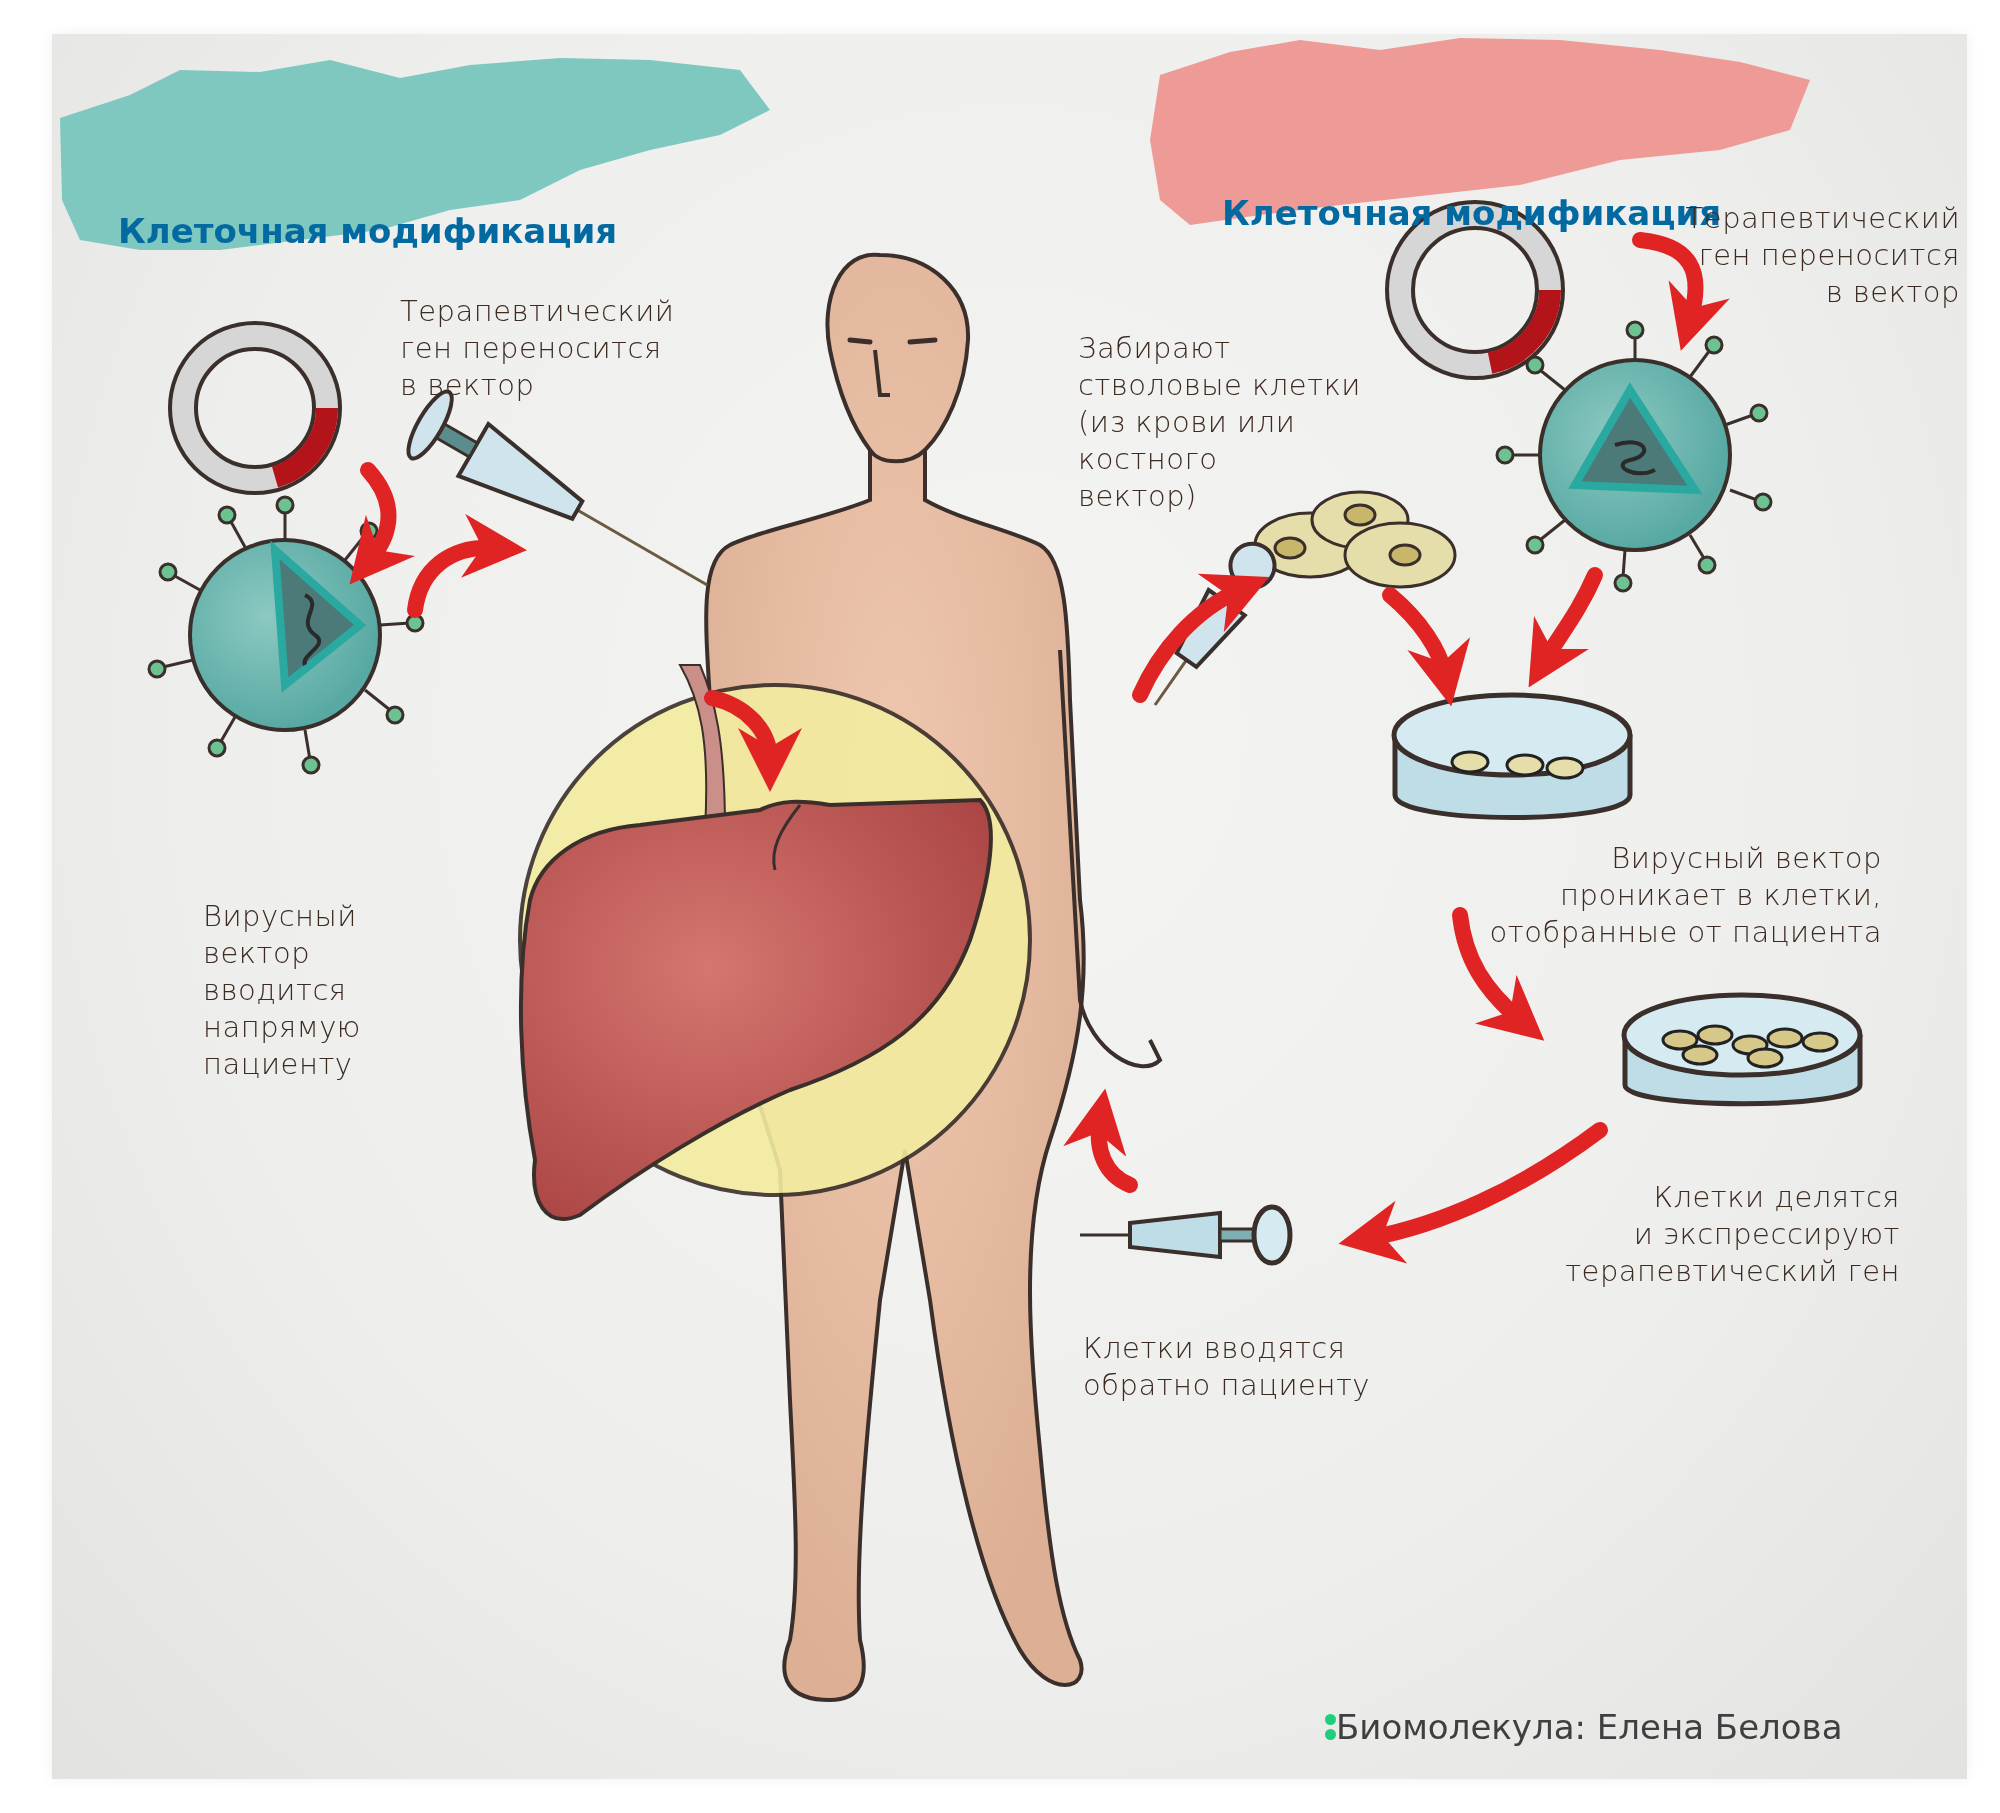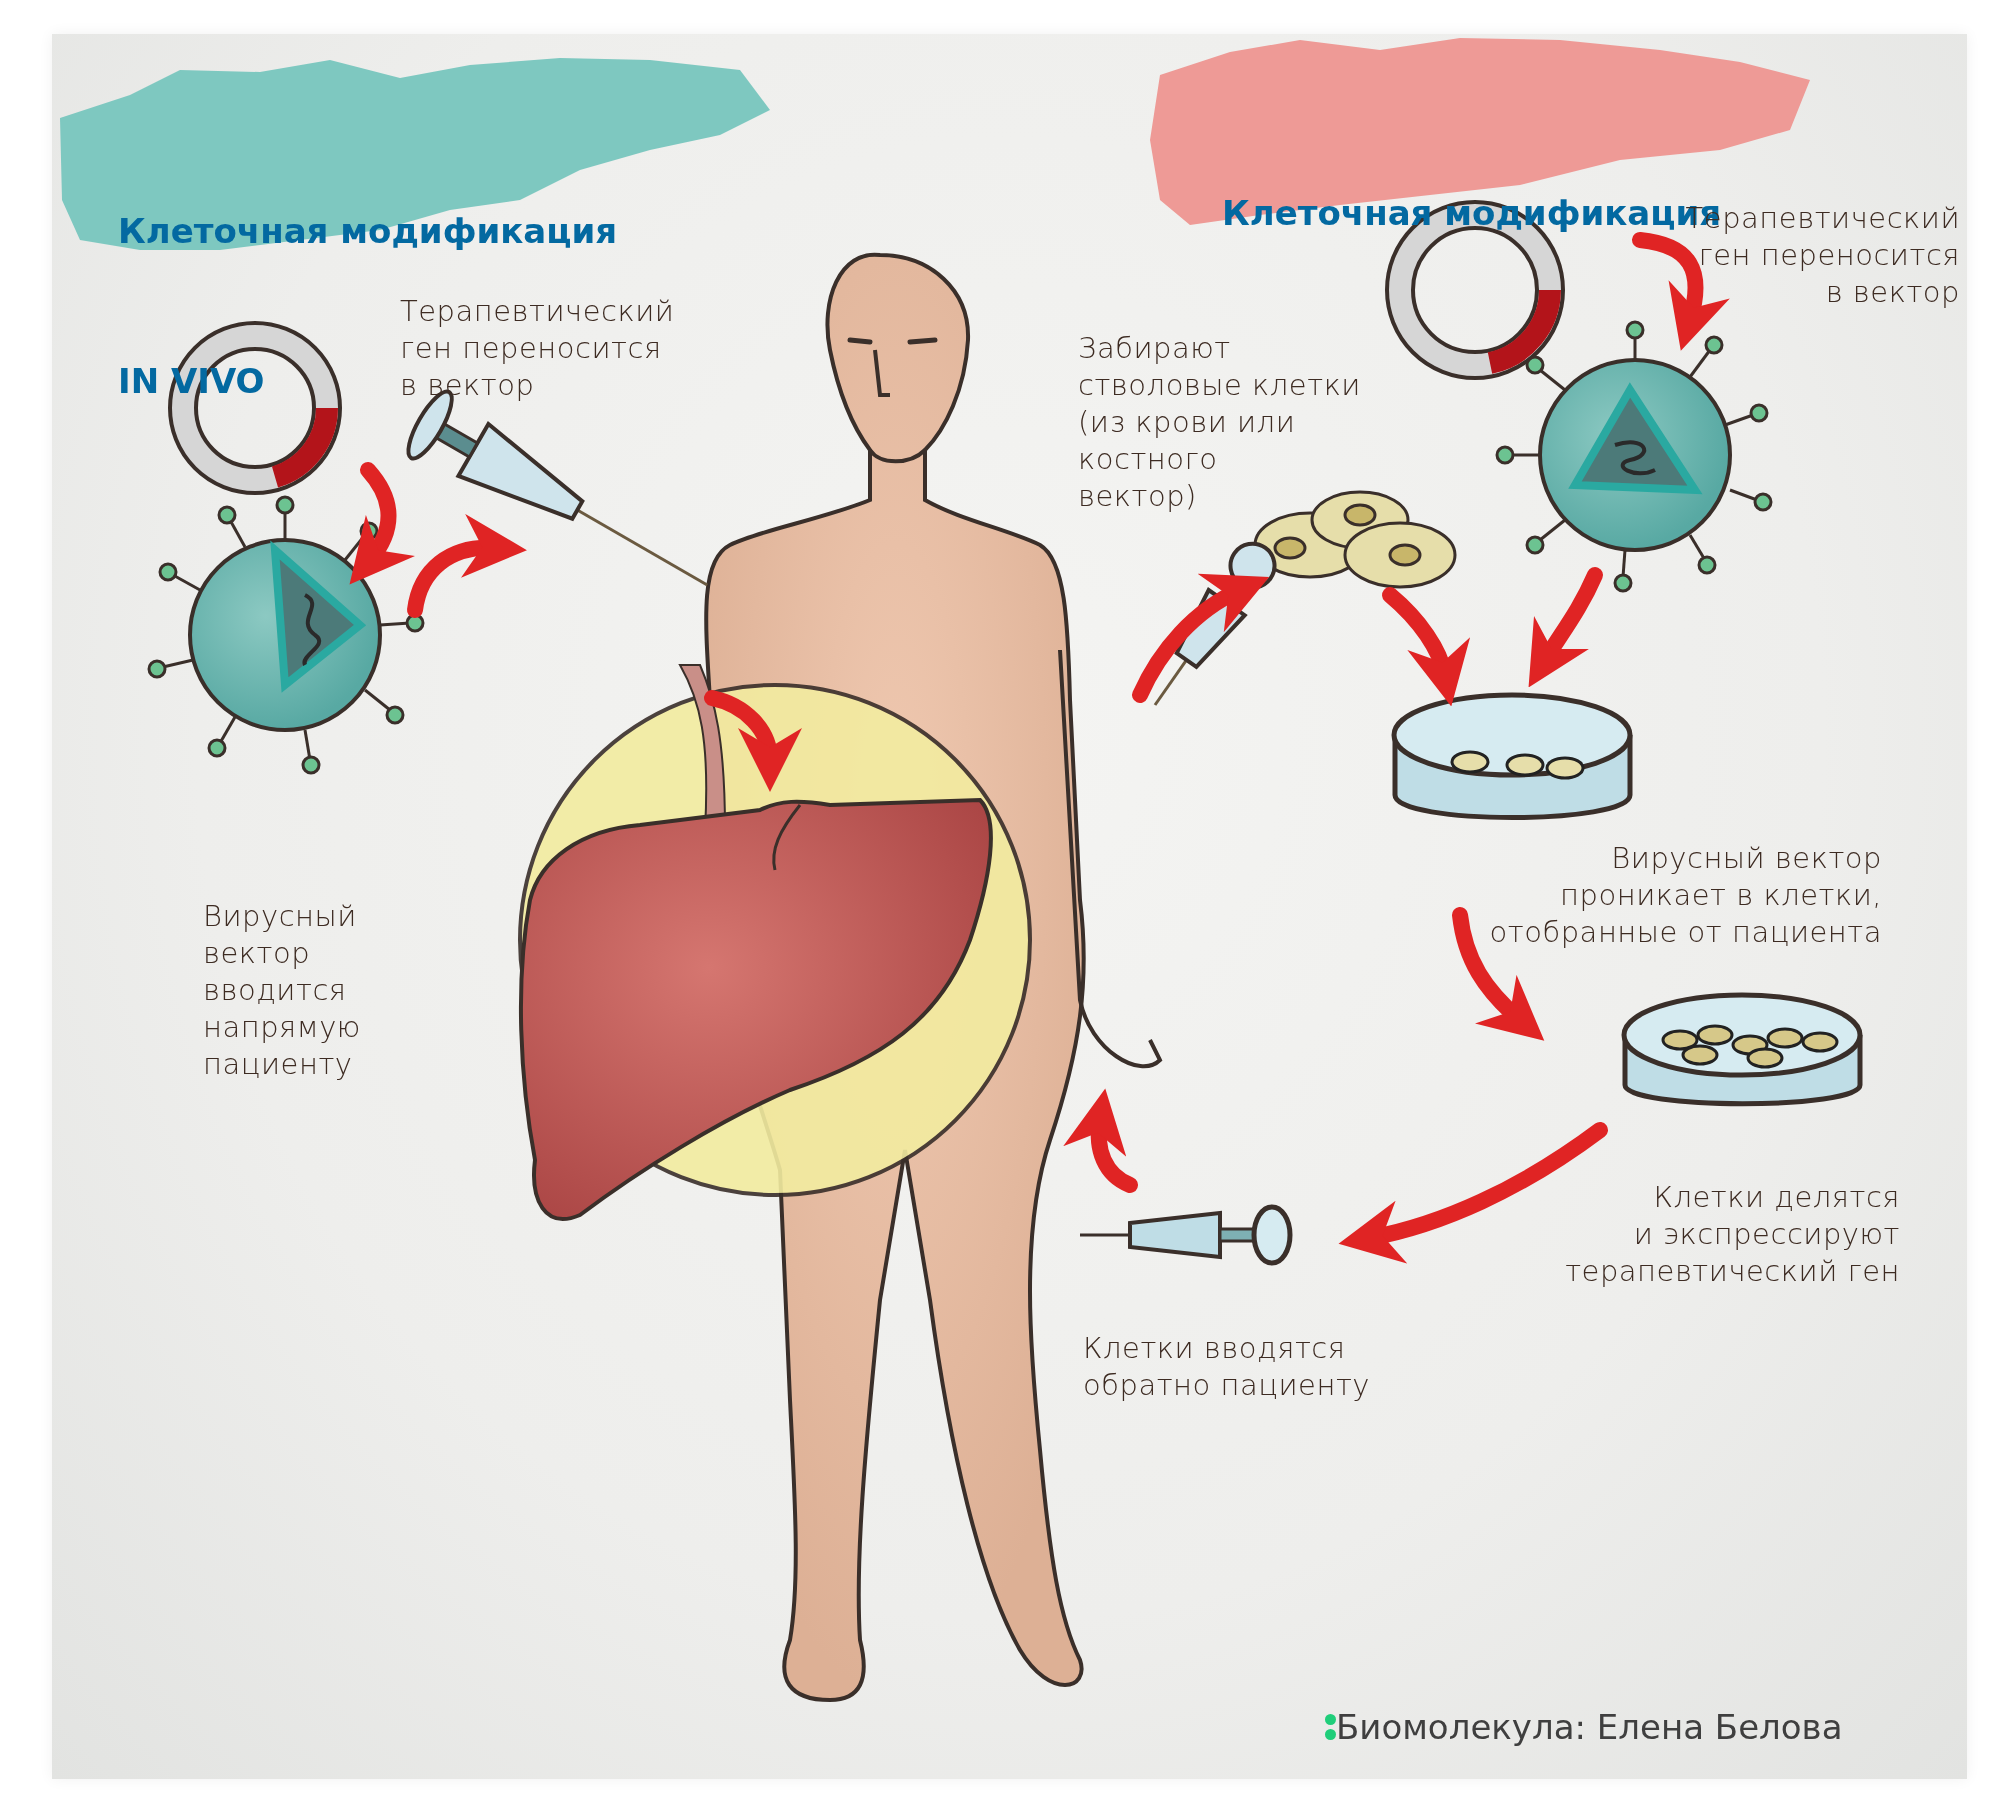--- a/index.html
+++ b/index.html
@@ -189,21 +189,20 @@
     <path d="M1390,595 C1420,620 1440,650 1445,675" marker-end="url(#arrowhead)"></path>
     <path d="M1595,575 C1580,610 1560,635 1545,660" marker-end="url(#arrowhead)"></path>
     <path d="M1460,915 C1465,960 1485,990 1520,1020" marker-end="url(#arrowhead)"></path>
     <path d="M1600,1130 C1520,1190 1440,1225 1370,1238" marker-end="url(#arrowhead)"></path>
     <path d="M1130,1185 C1105,1175 1095,1150 1100,1120" marker-end="url(#arrowhead)"></path>
   </g>
 </svg>
 
 <div class="heading" style="left:118px; top:106px;">
   <div>Клеточная модификация</div>
-  <div>IN VIVO</div>
 </div>
 <div class="heading" style="left:1222px; top:88px;">
   <div>Клеточная модификация</div>
 </div>
 
 <div class="label" style="left:400px; top:293px;">Терапевтический
 ген переносится
 в вектор</div>
 <div class="label" style="left:203px; top:898px;">Вирусный
 вектор

